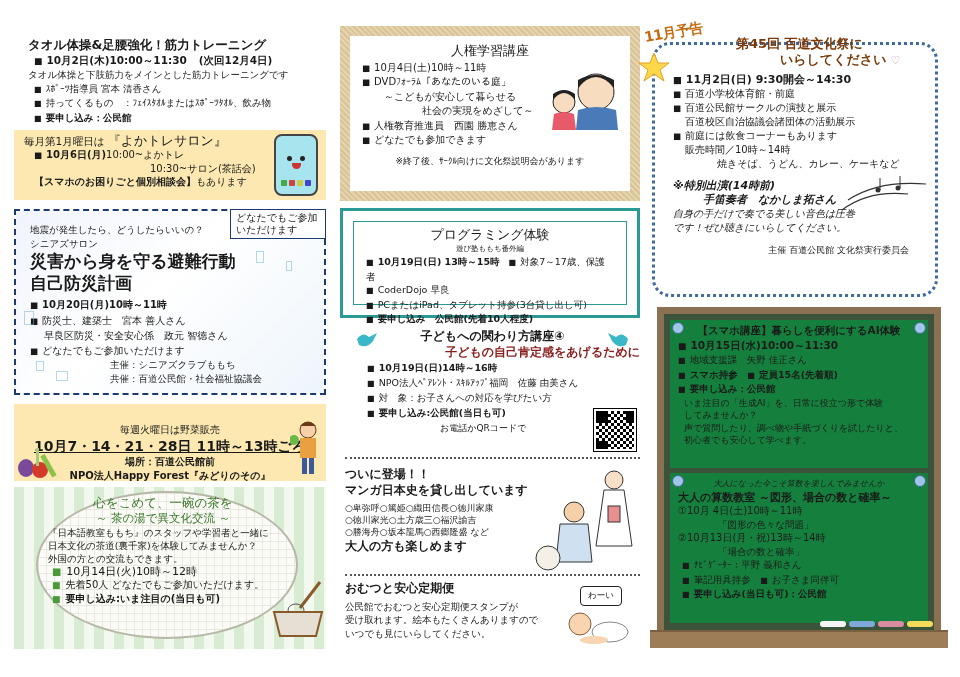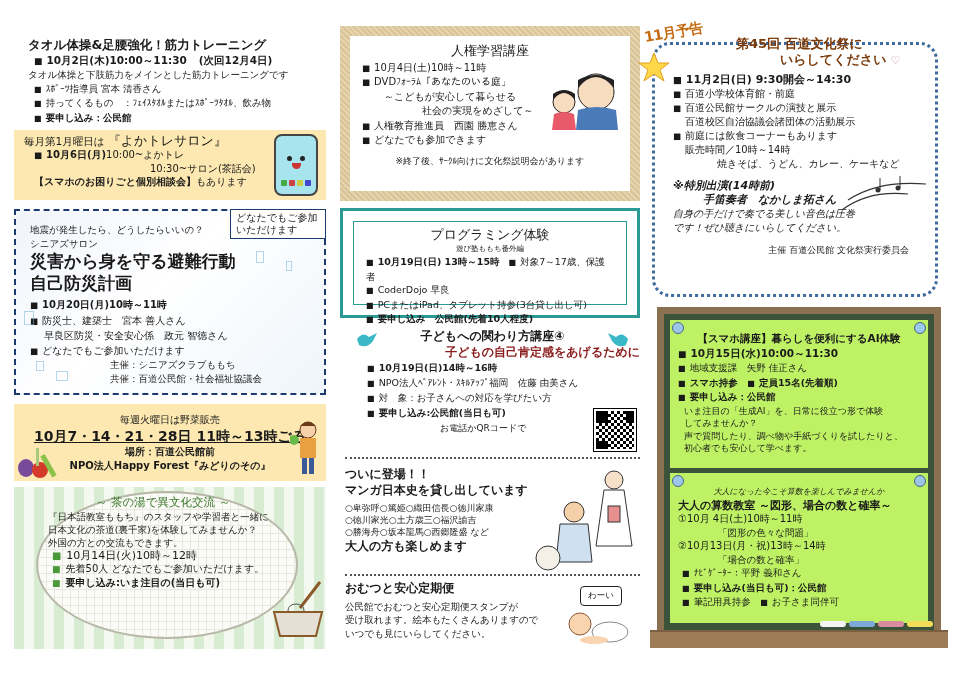--- a/index.html
+++ b/index.html
@@ -33,21 +33,21 @@
   #disaster { left: 14px; top: 209px; width: 312px; height: 186px; border: 2px dashed #1d3a70; padding: 12px 14px; font-size: 9.5px; line-height: 13.5px;
     background: linear-gradient(135deg, #f0f4fb 0%, #ffffff 45%, #eef5fb 100%); }
   #disaster .q { font-size: 9.5px; }
   #disaster .big { font-size: 17px; font-weight: bold; line-height: 22px; }
   #disaster .li { font-size: 10px; margin-top: 1px; }
   #disaster .sub { margin-left: 14px; }
   #disaster .org { margin-left: 80px; font-size: 9.5px; }
   #disaster .tag { position: absolute; right: -2px; top: -2px; background: #fff; border: 1.5px solid #1d3a70; padding: 2px 5px; font-size: 10px; line-height: 12px; width: 96px; }
   .deco-sq { position: absolute; border: 1px solid #7ab6d8; opacity: 0.55; }
 
-  #veg { left: 14px; top: 404px; width: 312px; height: 77px; background: #fce8b0; text-align: center; font-size: 10px; line-height: 14px; padding-top: 9px; }
+  #veg { left: 14px; top: 404px; width: 312px; height: 77px; background: #fce8b0; text-align: center; font-size: 10px; line-height: 14px; padding-top: 19px; }
   #veg .d { font-size: 14px; font-weight: bold; text-decoration: underline; line-height: 18px; }
   #veg .org { font-weight: bold; }
   #veg .place { font-weight: bold; }
 
   #tea { left: 14px; top: 487px; width: 312px; height: 162px;
     background: repeating-linear-gradient(90deg, #d7ecd2 0 10px, #f3f9ef 10px 20px); }
   #tea .oval { position: absolute; left: 22px; top: 4px; width: 262px; height: 148px; border-radius: 50%; background: #fbfbf7;
     border: 2px solid #b8b8a8;
     background-image: linear-gradient(#e8e8e0 1px, transparent 1px), linear-gradient(90deg, #e8e8e0 1px, transparent 1px);
     background-size: 8px 8px; }
@@ -108,21 +108,21 @@
   #fest .in1 { margin-left: 12px; }
   #fest .in2 { margin-left: 44px; }
   #fest .sp { font-style: italic; font-weight: bold; margin-top: 8px; font-size: 11px; }
   #fest .sp2 { font-style: italic; font-weight: bold; margin-left: 30px; font-size: 11px; }
   #fest .desc { font-style: italic; font-size: 10px; }
   #fest .org { text-align: right; font-size: 9px; margin-top: 8px; margin-right: 14px; }
   #notes { left: 838px; top: 170px; width: 90px; height: 46px; }
 
   #board { left: 657px; top: 307px; width: 284px; height: 330px; background: #8a7152; padding: 7px; }
   #board .green { background: #3b533a; width: 100%; height: 100%; padding: 6px; position: relative; }
-  .card { background: #bef264; padding: 12px 8px; font-size: 9.5px; line-height: 13.5px; position: relative; }
+  .card { background: #15803d; padding: 4px 8px; font-size: 9.5px; line-height: 13.5px; position: relative; }
   #ai { height: 148px; }
   #ai .t { font-weight: bold; font-size: 10.5px; text-align: center; margin-bottom: 1px; }
   #ai .b1 { font-weight: bold; font-size: 10.5px; }
   #ai .desc { margin-left: 6px; font-size: 9px; line-height: 12.5px; }
   #math { height: 150px; margin-top: 5px; }
   #math .intro { font-style: italic; font-size: 8px; text-align: center; }
   #math .t { font-weight: bold; font-size: 11px; }
   #math .d { font-weight: normal; font-size: 10px; }
   #math .q { margin-left: 40px; }
   #math .li { margin-left: 4px; }
@@ -199,20 +199,21 @@
       <rect x="10" y="20" width="16" height="20" fill="#e8a040"></rect>
       <rect x="12" y="40" width="5" height="16" fill="#3a5a9a"></rect>
       <rect x="19" y="40" width="5" height="16" fill="#3a5a9a"></rect>
       <circle cx="4" cy="22" r="5" fill="#6aba4a"></circle>
   </svg>
 </section>
 
 <section id="tea" class="abs">
   <div class="oval"></div>
   <div class="txt">
+    <div class="h1">心をこめて、一碗の茶を</div>
     <div class="h2">～ 茶の湯で異文化交流 ～</div>
     <div>『日本語教室ももち』のスタッフや学習者と一緒に</div>
     <div>日本文化の茶道(裏千家)を体験してみませんか？</div>
     <div>外国の方との交流もできます。</div>
     <div class="li sqg" style="font-size:11px">10月14日(火)10時～12時</div>
     <div class="li sqg">先着50人 どなたでもご参加いただけます。</div>
     <div class="li sqg b">要申し込み:いま注目の(当日も可)</div>
   </div>
 </section>
 <svg id="bowl" class="abs" viewBox="0 0 56 60">
@@ -349,22 +350,22 @@
     <div id="math" class="card">
       <span class="pin" style="left:2px"></span>
       <span class="pin" style="right:2px"></span>
       <div class="intro">大人になった今こそ算数を楽しんでみませんか</div>
       <div class="t">大人の算数教室 ～図形、場合の数と確率～</div>
       <div class="d">①10月 4日(土)10時～11時</div>
       <div class="q">「図形の色々な問題」</div>
       <div class="d">②10月13日(月・祝)13時～14時</div>
       <div class="q">「場合の数と確率」</div>
       <div class="li sq">ﾅﾋﾞｹﾞｰﾀｰ：平野 義和さん</div>
+      <div class="li"><span class="sq">筆記用具持参</span>　<span class="sq">お子さま同伴可</span></div>
       <div class="li sq b">要申し込み(当日も可)：公民館</div>
-      <div class="li"><span class="sq">筆記用具持参</span>　<span class="sq">お子さま同伴可</span></div>
     </div>
   </div>
 </section>
 <div id="ledge" class="abs"></div>
 <div id="chalk" class="abs">
   <span style="background:#f4f4f4"></span>
   <span style="background:#7ea8d8"></span>
   <span style="background:#d88ca0"></span>
   <span style="background:#f2dc5a"></span>
 </div>

